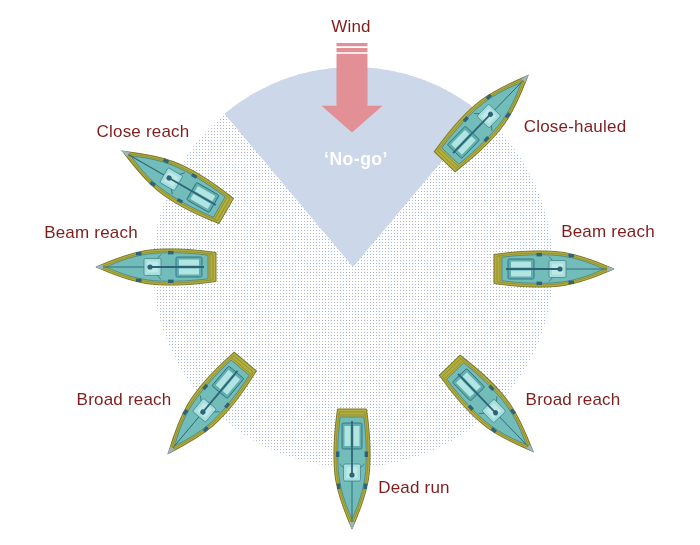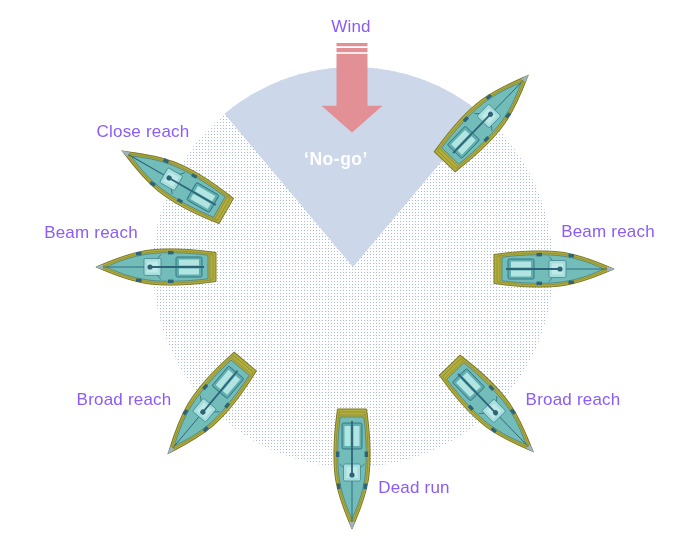--- a/index.html
+++ b/index.html
@@ -17,36 +17,36 @@
     width: 400px; height: 400px;
     border-radius: 50%;
     background-image: radial-gradient(circle, #a7b8e0 0.8px, rgba(167,184,224,0) 1px);
     background-size: 3px 3px;
   }
   svg.scene { position: absolute; left: 0; top: 0; }
   
   .lbl {
     position: absolute;
     transform: translate(-50%, -50%);
-    color: #8b5cf6;
+    color: #7f1d1d;
     font-size: 17px;
     white-space: nowrap;
     letter-spacing: 0.2px;
   }
   .lbl-wind          { left: 351px; top: 27px; }
   .lbl-close-reach   { left: 143px; top: 132px; }
   .lbl-close-hauled  { left: 575px; top: 127px; }
   .lbl-beam-left     { left: 91px;  top: 233px; }
   .lbl-beam-right    { left: 608px; top: 232px; }
   .lbl-broad-left    { left: 124px; top: 400px; }
   .lbl-broad-right   { left: 573px; top: 400px; }
   .lbl-dead-run      { left: 414px; top: 488px; text-align: right; }
   .no-go-text {
     position: absolute;
-    left: 336px; top: 146px;
+    left: 356px; top: 146px;
     transform: translateX(-50%);
     text-align: center;
     color: #ffffff;
     font-weight: bold;
     font-size: 17.5px;
     line-height: 27px;
     letter-spacing: 0.5px;
     white-space: nowrap;
   }
 </style>
@@ -111,19 +111,20 @@
     <use href="#boat" transform="translate(490 407) rotate(136)"></use>
     <use href="#boat" transform="translate(352 467) rotate(180)"></use>
   </svg>
 
   <div class="no-go-text">
     <div>‘No-go’</div>
   </div>
 
   <div class="lbl lbl-wind">Wind</div>
   <div class="lbl lbl-close-reach">Close reach</div>
+  <div class="lbl lbl-close-hauled">Close-hauled</div>
   <div class="lbl lbl-beam-left">Beam reach</div>
   <div class="lbl lbl-beam-right">Beam reach</div>
   <div class="lbl lbl-broad-left">Broad reach</div>
   <div class="lbl lbl-broad-right">Broad reach</div>
   <div class="lbl lbl-dead-run">Dead run</div>
 
 </div>
 
 </body></html>

